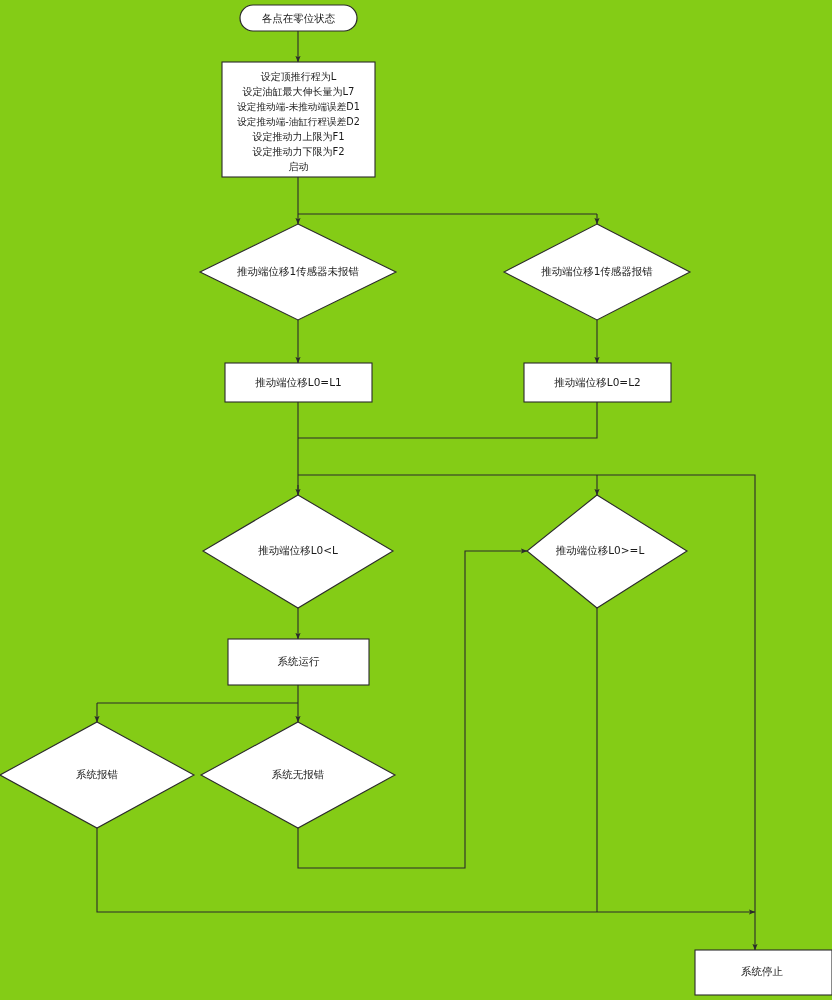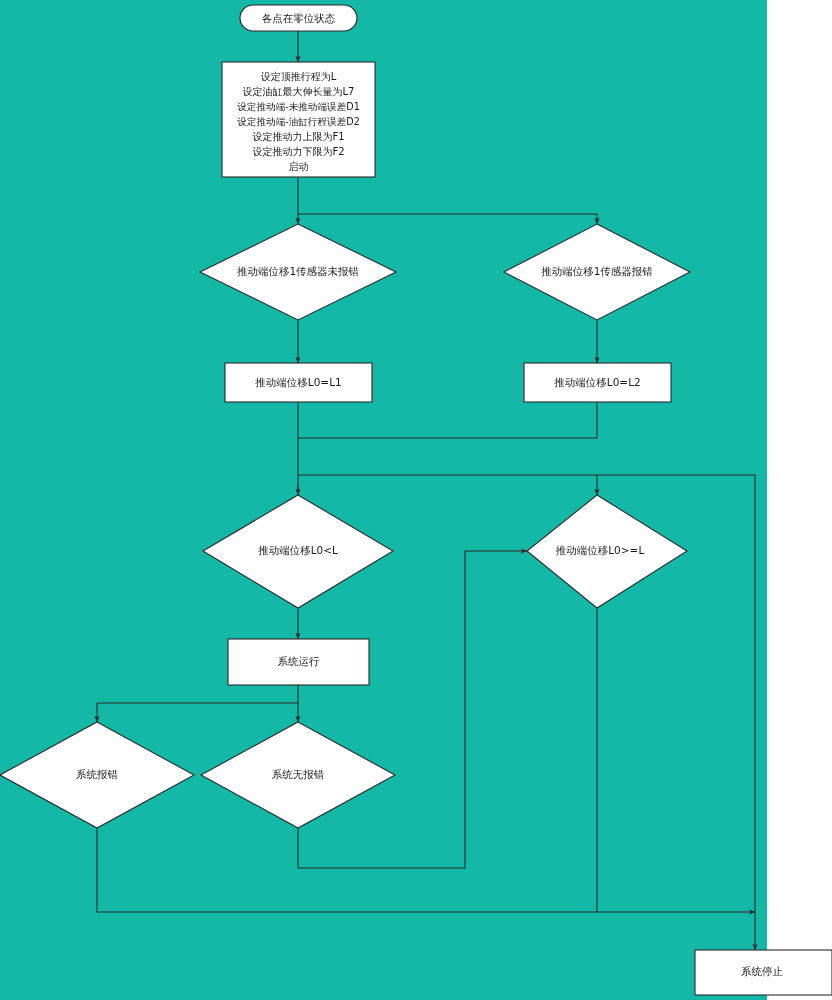--- a/index.html
+++ b/index.html
@@ -8,23 +8,23 @@
     background: #ffffff;
   }
   body {
     width: 832px;
     height: 1000px;
     font-family: "DejaVu Sans", "Liberation Sans", sans-serif;
     overflow: hidden;
   }
   #flowchart-root {
     position: relative;
-    width: 767px;
+    width: 832px;
     height: 1000px;
-    background: #14b8a6;
+    background: #84cc16;
   }
   svg.chart-svg {
     display: block;
     width: 832px;
     height: 1000px;
   }
   .node-shape {
     fill: #ffffff;
     stroke: #2b2b2b;
     stroke-width: 1.1;

